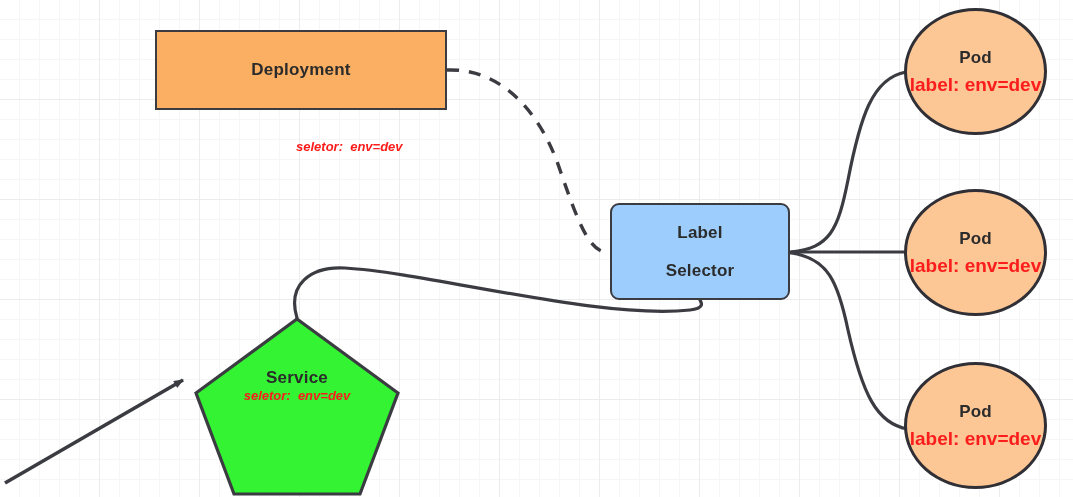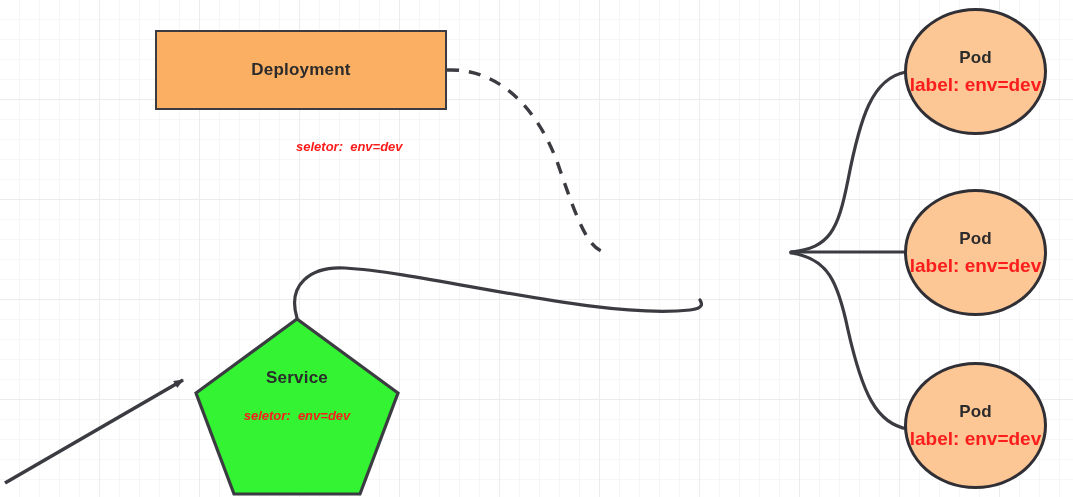--- a/index.html
+++ b/index.html
@@ -107,21 +107,20 @@
   #service-node .pent-content {
     position: relative;
     width: 100%;
     height: 100%;
     display: flex;
     flex-direction: column;
     align-items: center;
     justify-content: flex-start;
     padding-top: 52px;
     box-sizing: border-box;
-    gap: 20px;
   }
 
   
   .pod-node {
     width: 143px;
     height: 127px;
     background: #fcc695;
     border: 3px solid #2f2f35;
     border-radius: 50%;
     gap: 6px;
@@ -156,20 +155,24 @@
   </svg>
 
   <div class="node" id="deployment-node">
     <span class="title-text">Deployment</span>
   </div>
 
   <div id="deployment-selector-caption">
     <span class="sel-text">seletor:  env=dev</span>
   </div>
 
+  <div class="node" id="label-selector-node">
+    <span class="title-text">Label</span>
+    <span class="title-text">Selector</span>
+  </div>
 
   <div class="node" id="service-node">
     <svg class="pent-svg" viewBox="0 0 210 181" xmlns="http://www.w3.org/2000/svg">
       <polygon points="105,3 206,77 168,178 42,178 4,77" fill="#33f333" stroke="#3b3b42" stroke-width="3.2" stroke-linejoin="miter"></polygon>
     </svg>
     <div class="pent-content">
       <span class="title-text">Service</span>
       <span class="sel-text">seletor:  env=dev</span>
     </div>
   </div>

